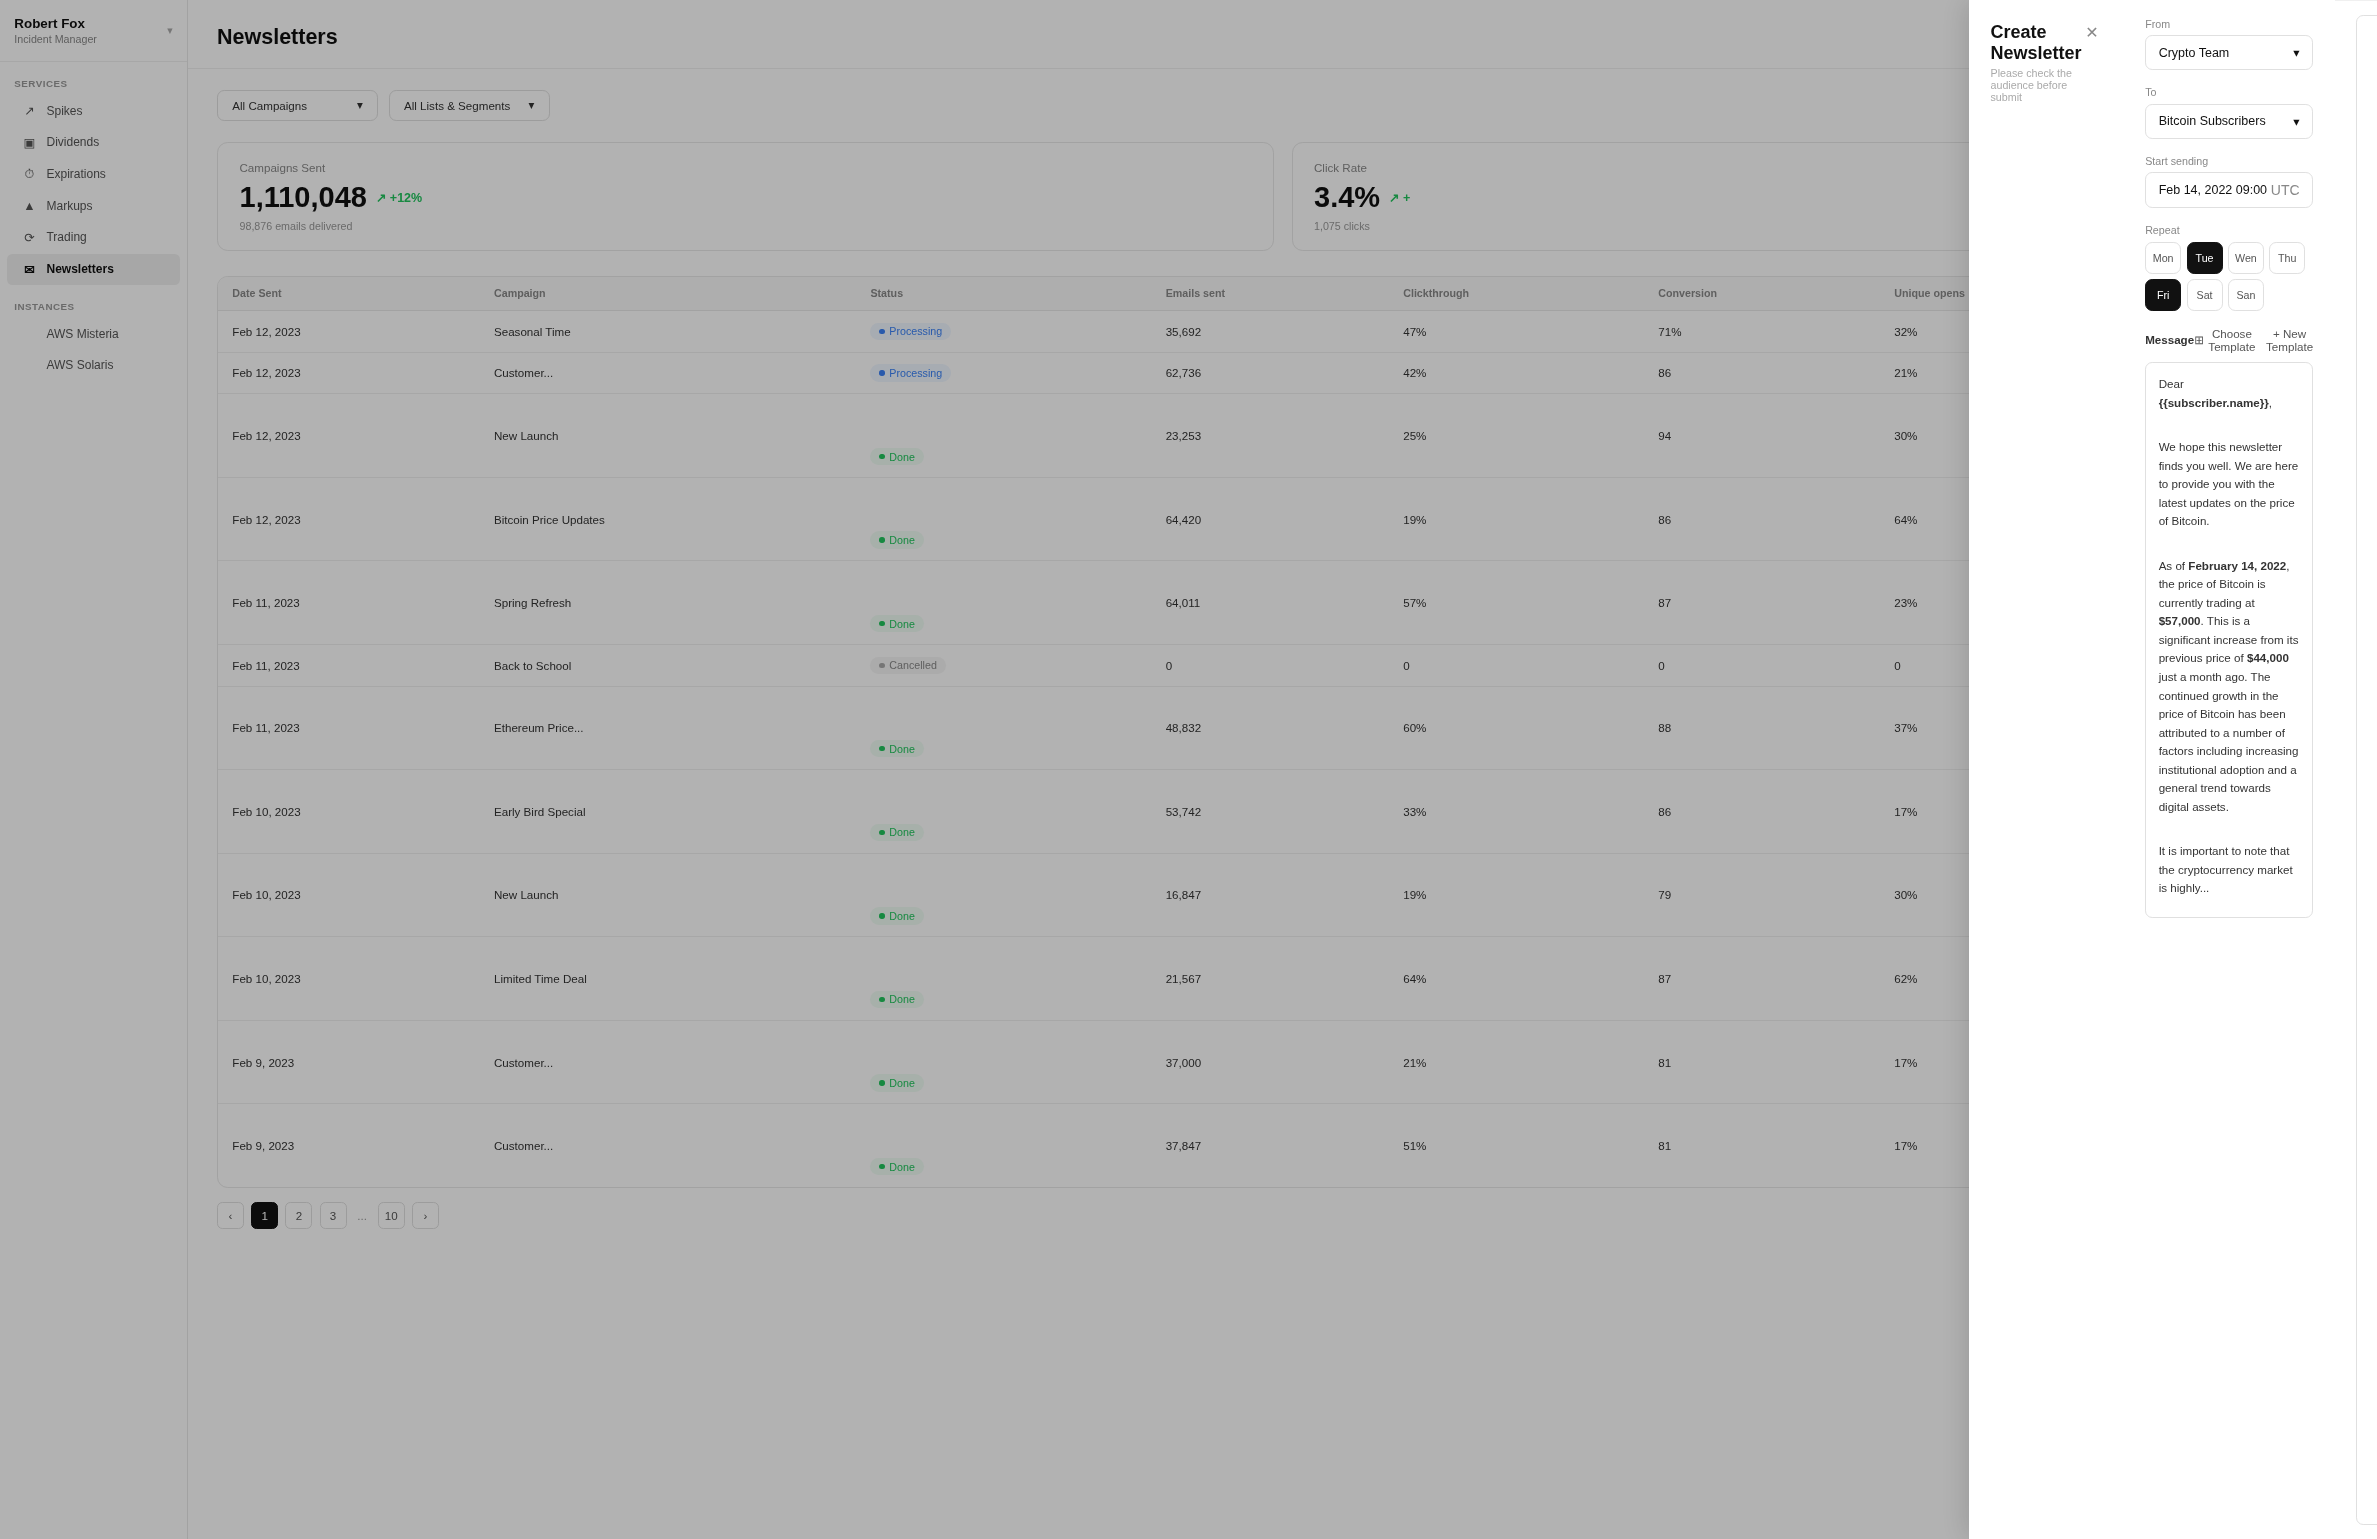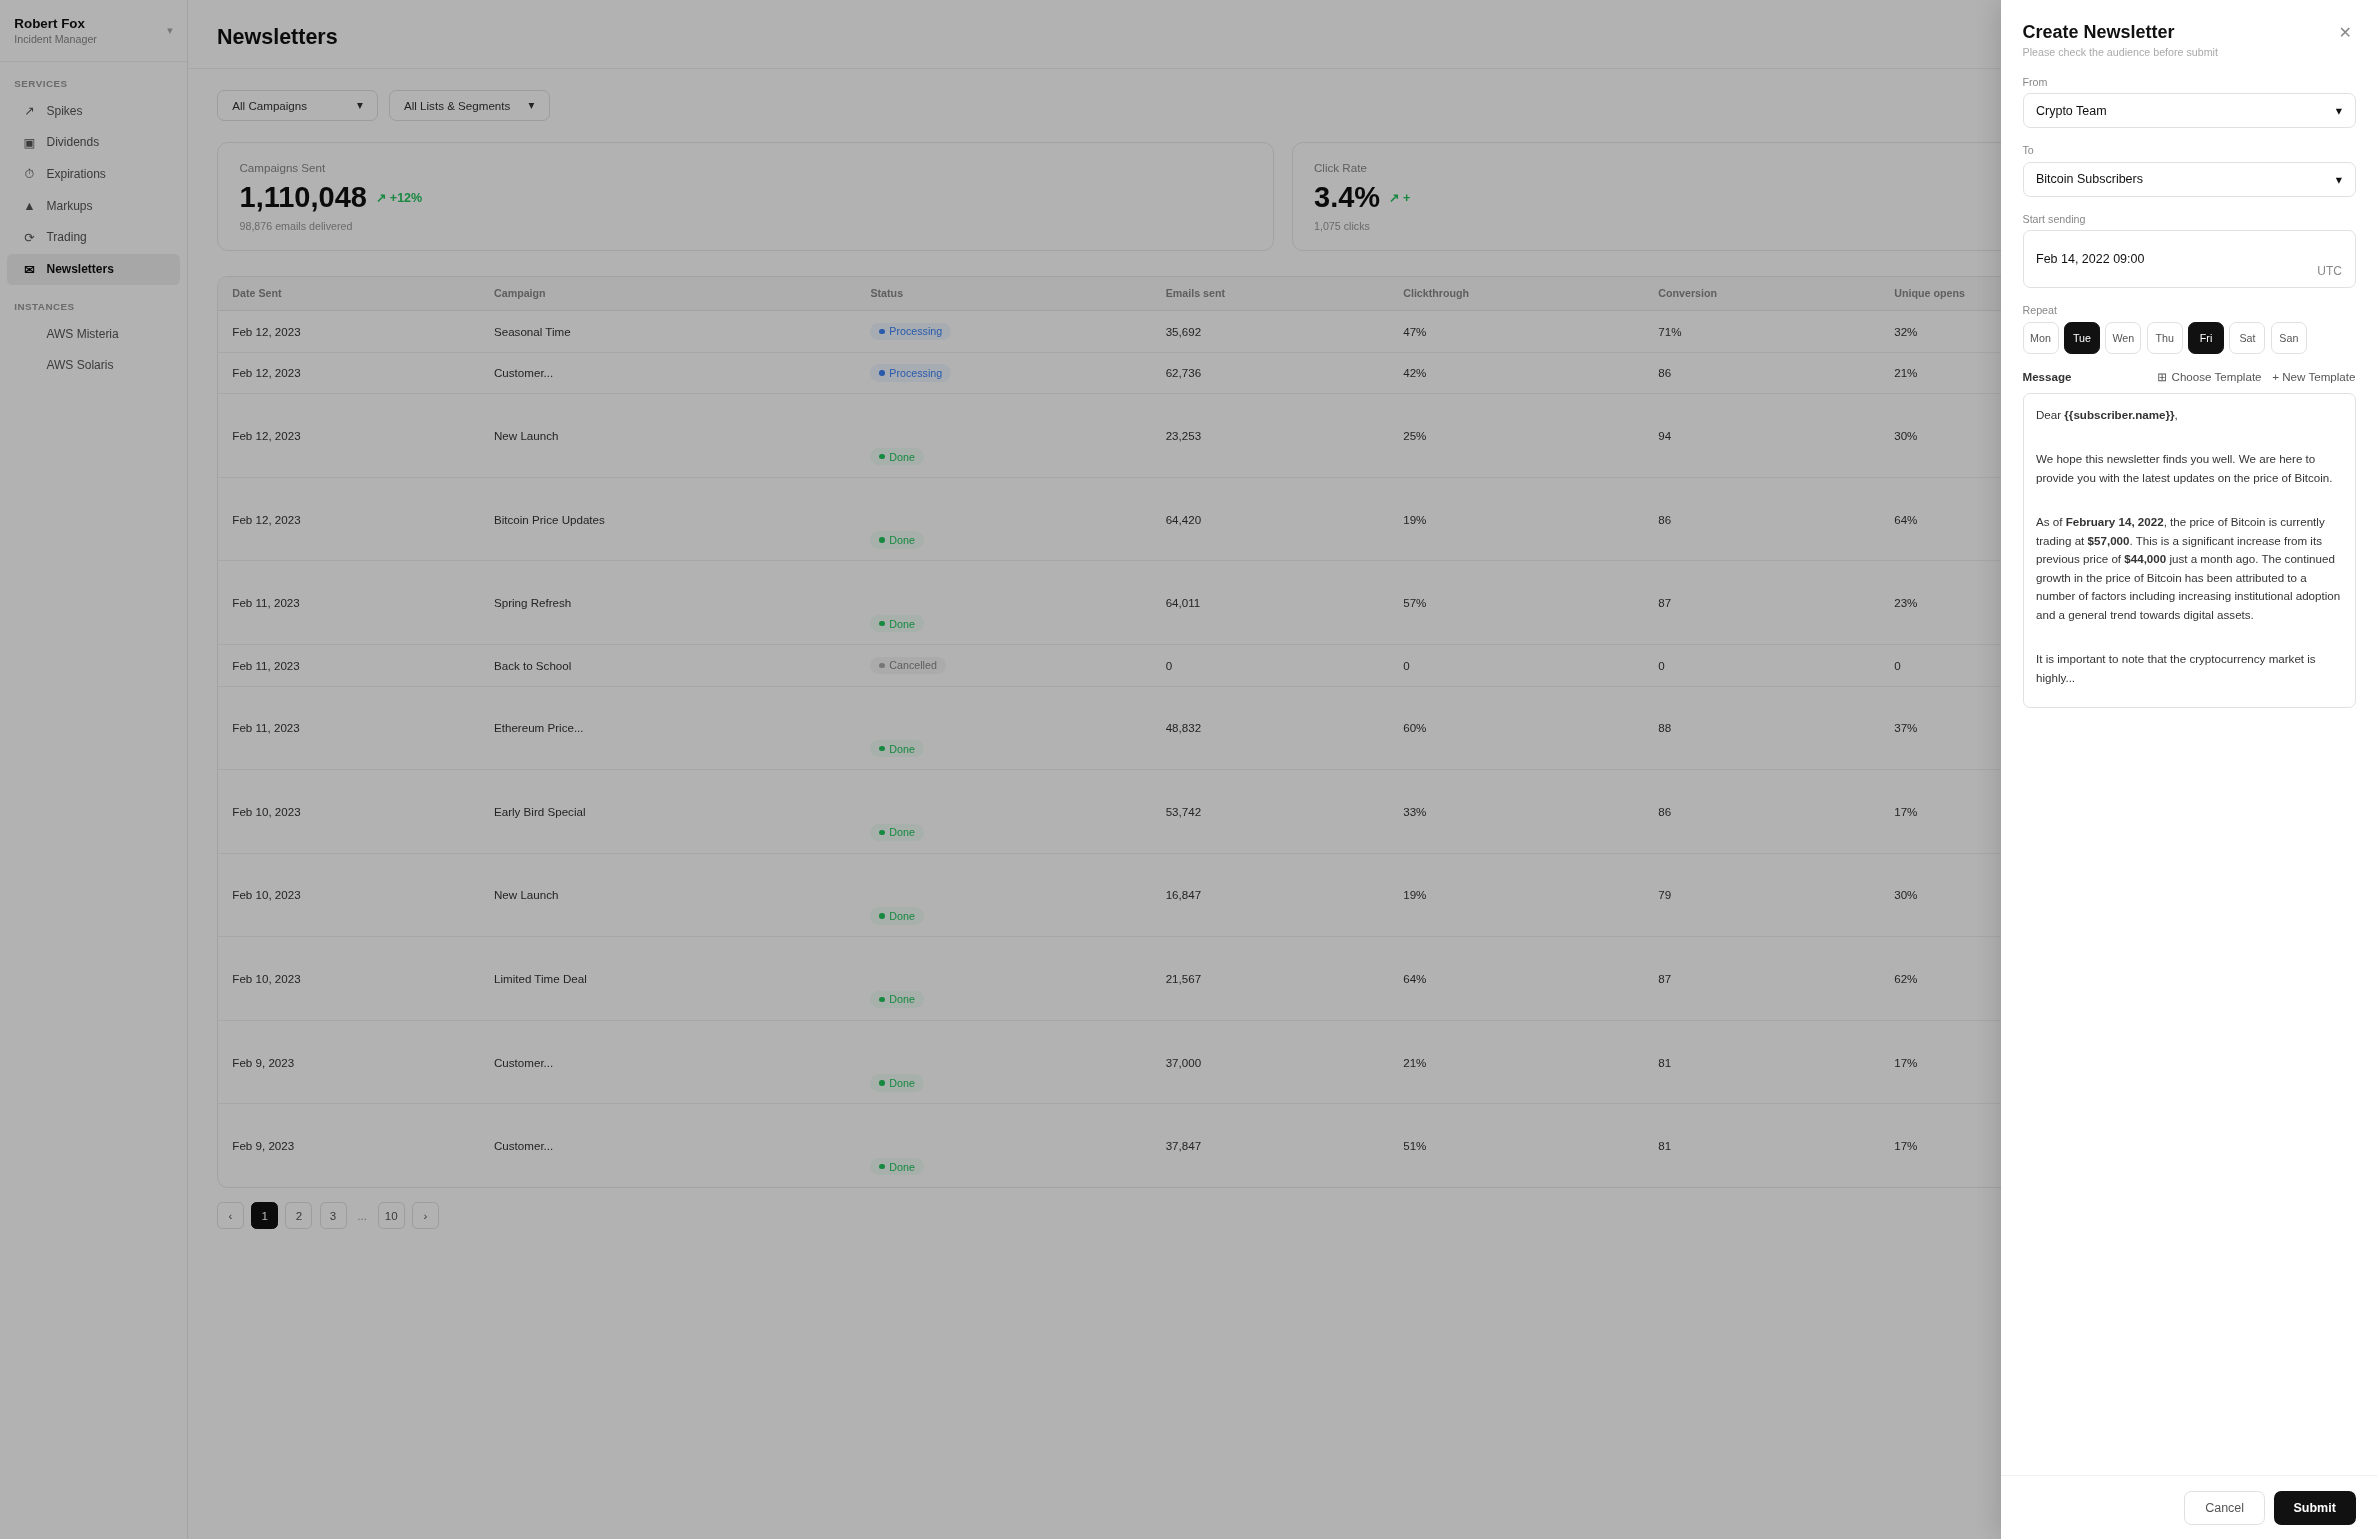--- a/index.html
+++ b/index.html
@@ -164,26 +164,26 @@
     .modal-overlay {
       position: fixed; top: 0; right: 0; bottom: 0; left: 0;
       background: rgba(0,0,0,0.3);
       z-index: 100;
       display: flex;
       align-items: flex-start;
       justify-content: flex-end;
     }
     .modal {
       background: #fff;
-      width: 376px;
+      width: 408px;
       height: 100vh;
       overflow-y: auto;
       box-shadow: -3.6px 0 27px rgba(0,0,0,0.15);
       display: flex;
-      flex-direction: column;
+      flex-direction: row;
     }
     .modal-header {
       display: flex;
       align-items: flex-start;
       justify-content: space-between;
       padding: 21.5px 21.5px 0;
     }
     .modal-title { font-size: 18px; font-weight: 700; color: #111; }
     .modal-subtitle { font-size: 10.7px; color: #aaa; margin-top: 3.6px; }
     .modal-close {
@@ -204,21 +204,21 @@
       width: 100%; border: 1.3px solid #e0e0e0; border-radius: 7.2px;
       padding: 9px 12.5px; font-size: 12.5px; color: #111;
       background: #fff; font-family: inherit;
     }
 
     .date-row {
       display: flex; align-items: center; justify-content: space-between;
       border: 1.3px solid #e0e0e0; border-radius: 7.2px; padding: 9px 12.5px;
     }
     .date-value { font-size: 12.5px; color: #111; }
-    .date-tz { font-size: 12px; color: #888; margin-top: 24px; }
+    .date-tz { font-size: 14px; color: #888; }
 
     
     .days-row { display: flex; gap: 5.4px; flex-wrap: wrap; }
     .day-btn {
       width: 36px; height: 32px; border-radius: 7.2px;
       border: 1.3px solid #e0e0e0; background: #fff;
       font-size: 10.7px; color: #555; cursor: pointer;
       display: flex; align-items: center; justify-content: center;
       font-weight: 500;
     }

